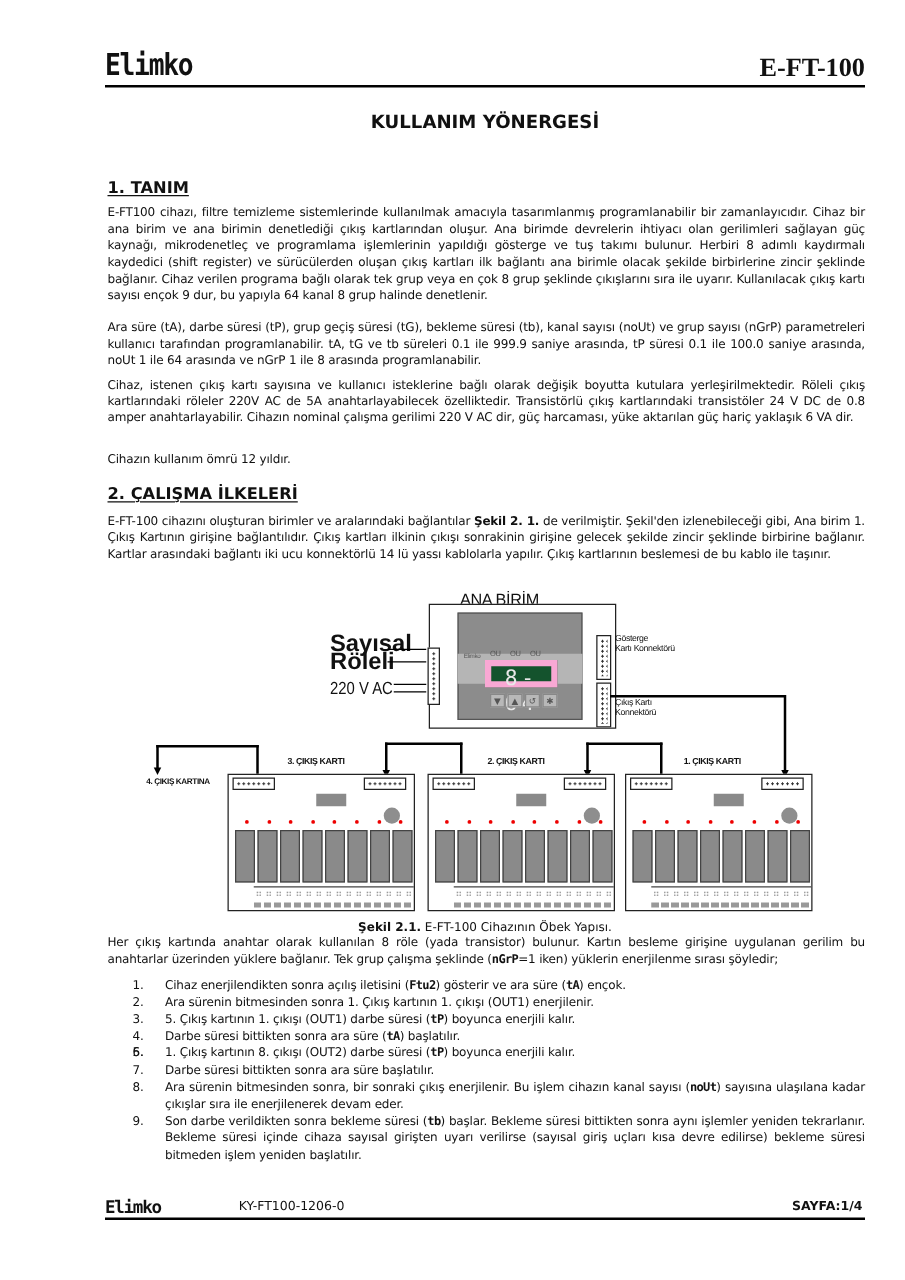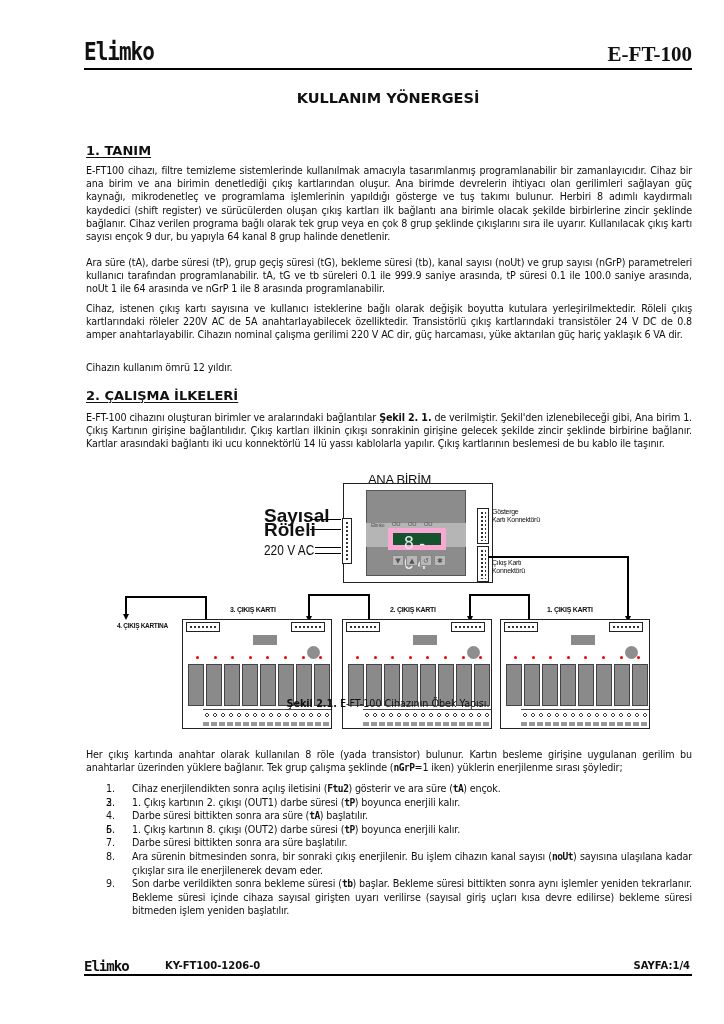--- a/index.html
+++ b/index.html
@@ -10,31 +10,31 @@
     .logo { position: absolute; left: 0; top: 2px; font-family: "DejaVu Sans Mono", monospace; font-weight: bold; font-size: 21px; letter-spacing: -1px; transform: scaleY(1.15); transform-origin: bottom left; }
     .doc-code { position: absolute; right: 0; top: 2px; font-family: "Liberation Serif", serif; font-weight: bold; font-size: 21px; }
 
     .title { position: absolute; left: 84px; top: 89px; width: 608px; text-align: center; font-family: "DejaVu Sans", sans-serif; font-weight: bold; font-size: 14.5px; line-height: 19px; color: #111; }
 
     .h2 { position: absolute; left: 86px; font-family: "DejaVu Sans", sans-serif; font-weight: bold; font-size: 13px; text-decoration: underline; text-underline-offset: 2px; }
 
     .para { position: absolute; left: 86px; width: 606px; font-family: "DejaVu Sans", sans-serif; font-size: 9.6px; line-height: 13.2px; text-align: justify; letter-spacing: -0.15px; color: #111; }
     .para b { font-weight: bold; }
 
-    .caption { position: absolute; left: 84px; top: 698px; width: 608px; text-align: center; font-size: 9.6px; }
+    .caption { position: absolute; left: 84px; top: 737px; width: 608px; text-align: center; font-size: 9.6px; }
     .caption b { font-weight: bold; }
 
     ol.steps { position: absolute; left: 100px; top: 782px; width: 592px; list-style: none; font-size: 9.6px; line-height: 13.6px; letter-spacing: -0.15px; }
     ol.steps li { position: relative; padding-left: 32px; text-align: justify; }
     ol.steps li .num { position: absolute; left: 6px; top: 0; }
     .seg { font-weight: bold; font-family: "DejaVu Sans Mono", monospace; font-size: 9.6px; letter-spacing: -0.5px; }
 
     .footer { position: absolute; left: 84px; top: 958px; width: 608px; height: 18px; border-bottom: 2px solid #000; }
     .footer .logo-s { position: absolute; left: 0; top: 0; font-family: "DejaVu Sans Mono", monospace; font-weight: bold; font-size: 14px; letter-spacing: -1px; }
-    .footer .code { position: absolute; left: 56px; top: 2px; font-weight: bold; font-size: 10px; padding-left: 25px; }
+    .footer .code { position: absolute; left: 82px; top: 2px; font-weight: normal; font-size: 10px; padding-left: 25px; }
     .footer .page { position: absolute; right: 2px; top: 2px; font-weight: bold; font-size: 10px; }
 
     
     .diagram { position: absolute; left: 110px; top: 472px; width: 580px; height: 250px; }
     .lbl { position: absolute; font-family: "Liberation Sans", sans-serif; font-size: 7px; color: #111; white-space: nowrap; letter-spacing: -0.3px; }
     .lbl-big { position: absolute; font-family: "Liberation Sans", sans-serif; font-size: 19px; font-weight: bold; color: #111; line-height: 14px; white-space: nowrap; }
     .box { position: absolute; border: 1px solid #222; background: #fff; }
     .panel { position: absolute; background: #8c8c8c; border: 1px solid #555; }
     .disp-band { position: absolute; background: #b5b5b5; }
     .disp { position: absolute; background: #14532d; border: 5px solid #f9a8d4; color: #e8e8e8; font-family: "DejaVu Sans Mono", monospace; font-size: 17px; text-align: center; line-height: 20px; letter-spacing: 3px; }
@@ -199,22 +199,22 @@
     <div class="terminals"></div>
   </div>
 </div>
 
 <div class="caption"><b>Şekil 2.1.</b><span> E-FT-100 Cihazının Öbek Yapısı.</span></div>
 
 <p class="para" style="top:748px;"><span>Her çıkış kartında anahtar olarak kullanılan 8 röle (yada transistor) bulunur. Kartın besleme girişine uygulanan gerilim bu anahtarlar üzerinden yüklere bağlanır. Tek grup çalışma şeklinde (</span><span class="seg">nGrP</span><span>=1 iken) yüklerin enerjilenme sırası şöyledir;</span></p>
 
 <ol class="steps" id="steps">
     <li><span class="num">1.</span><span>Cihaz enerjilendikten sonra açılış iletisini (</span><span class="seg">Ftu2</span><span>) gösterir ve ara süre (</span><span class="seg">tA</span><span>) ençok.</span></li>
-    <li><span class="num">2.</span></li>
-    <li><span class="num">3.</span><span>1. Çıkış kartının 2. çıkışı (OUT1) darbe süresi (</span><span class="seg">tP</span><span>) boyunca enerjili kalır.</span></li>
+    <li><span class="num">2.</span><span>Ara sürenin bitmesinden sonra 1. Çıkış kartının 1. çıkışı (OUT1) enerjilenir.</span></li>
+    <li><span class="num">3.</span><span>5. Çıkış kartının 1. çıkışı (OUT1) darbe süresi (</span><span class="seg">tP</span><span>) boyunca enerjili kalır.</span></li>
     <li><span class="num">4.</span><span>Darbe süresi bittikten sonra ara süre (</span><span class="seg">tA</span><span>)  başlatılır.</span></li>
     <li><span class="num">5.</span></li>
     <li><span class="num">6.</span><span>1. Çıkış kartının 8. çıkışı (OUT2) darbe süresi (</span><span class="seg">tP</span><span>) boyunca enerjili kalır.</span></li>
     <li><span class="num">7.</span><span>Darbe süresi bittikten sonra ara süre başlatılır.</span></li>
     <li><span class="num">8.</span><span>Ara sürenin bitmesinden sonra, bir sonraki çıkış enerjilenir. Bu işlem cihazın kanal sayısı (</span><span class="seg">noUt</span><span>) sayısına ulaşılana kadar çıkışlar sıra ile enerjilenerek devam eder.</span></li>
     <li><span class="num">9.</span><span>Son darbe verildikten sonra bekleme süresi (</span><span class="seg">tb</span><span>) başlar. Bekleme süresi bittikten sonra aynı işlemler yeniden tekrarlanır. Bekleme süresi içinde cihaza sayısal girişten uyarı verilirse (sayısal giriş uçları kısa devre edilirse) bekleme süresi bitmeden işlem yeniden başlatılır.</span></li>
   </ol>
 
 <div class="footer">
   <span class="logo-s">Elimko</span>

